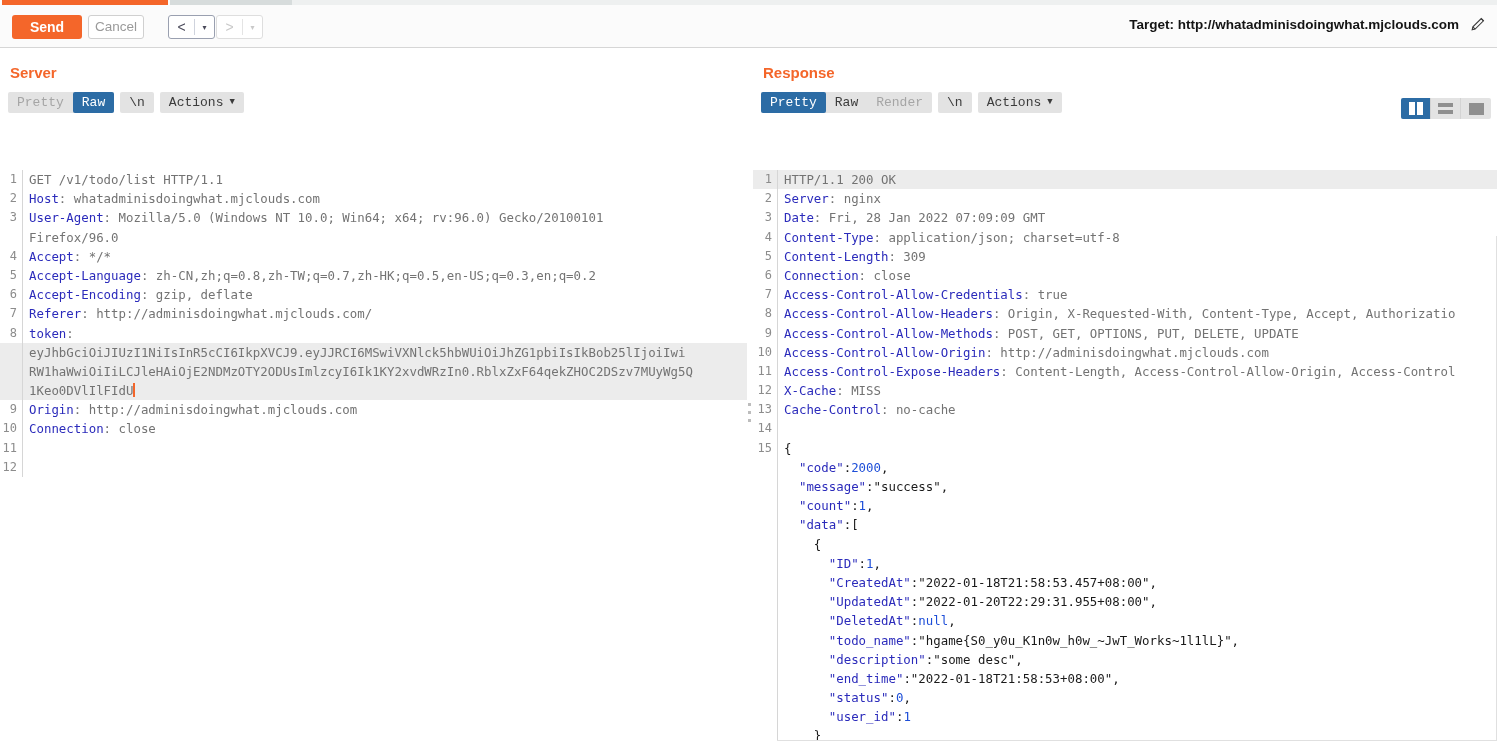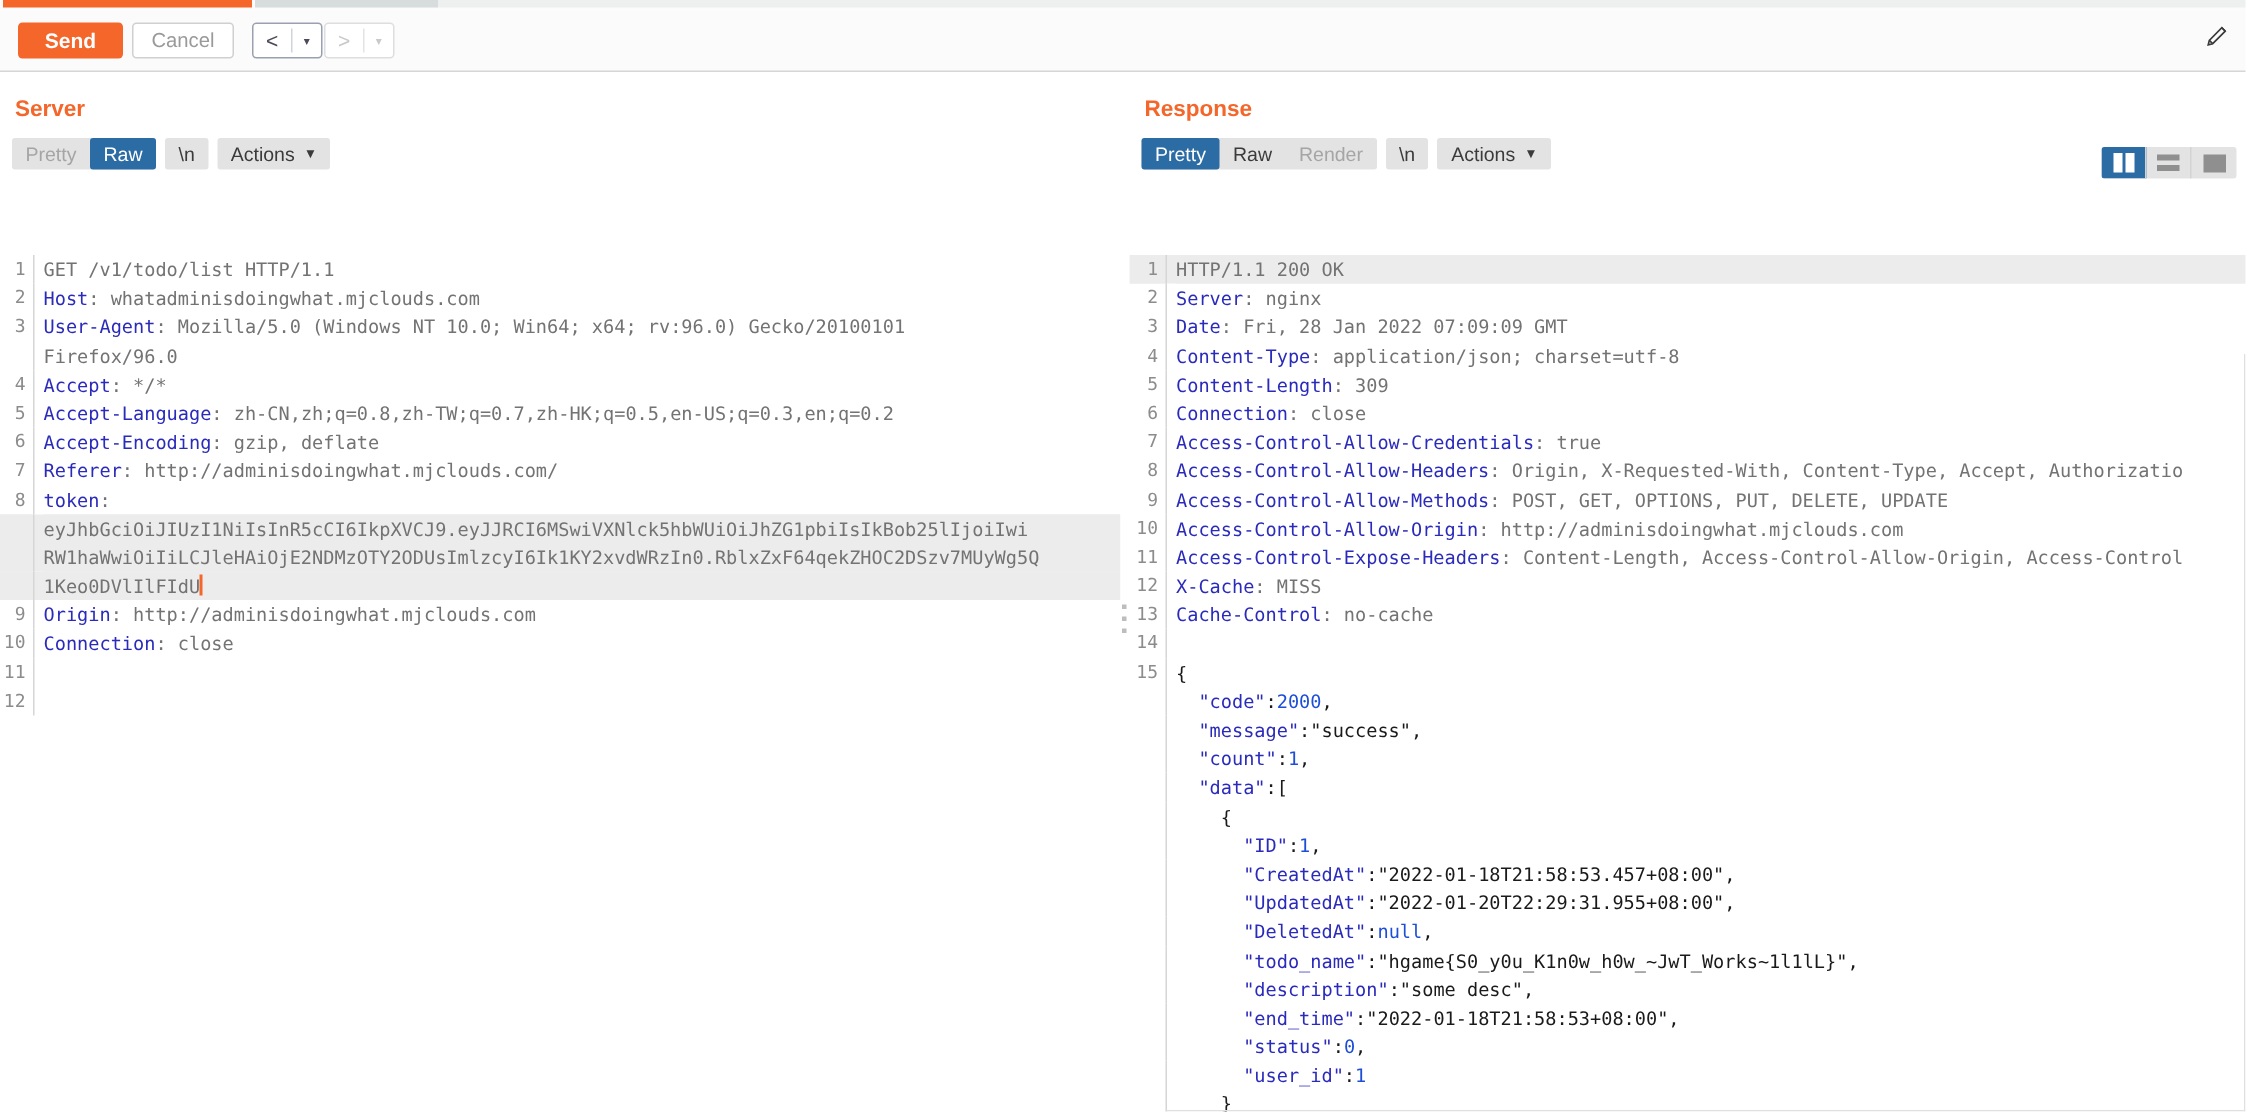--- a/index.html
+++ b/index.html
@@ -31,21 +31,21 @@
     width: 70px; height: 24px;
     background: #f4662a; color: #ffffff;
     border: none; border-radius: 3px;
     font-size: 14px; font-weight: bold;
     font-family: "Liberation Sans", sans-serif;
     cursor: pointer;
     line-height: 24px; text-align: center;
   }
   #cancel-button {
     position: absolute; left: 88px; top: 8px;
-    width: 68px; height: 24px;
+    width: 56px; height: 24px;
     background: #ffffff; color: #9a9a9a;
     border: 1px solid #d0d0d0; border-radius: 3px;
     font-size: 13.5px;
     font-family: "Liberation Sans", sans-serif;
     line-height: 22px; text-align: center;
   }
   .navgrp {
     position: absolute; top: 8px; height: 24px;
     border: 1px solid #9aa0b0; border-radius: 3px;
     background: #ffffff;
@@ -93,21 +93,21 @@
   .panel-title {
     position:absolute; left:10px; top:16px;
     font-size: 15px; font-weight: bold; color: #f4662a;
     font-family: "Liberation Sans", sans-serif;
   }
 
   .tabbar { position:absolute; left:8px; top:44px; display:flex; align-items:center; gap:6px; }
   .segbtn {
     height: 21px; padding: 0 9px; line-height: 21px;
     font-size: 13px; color: #3b3b3b;
-    font-family: Liberation Sans, sans-serif;
+    font-family: Liberation Mono, monospace;
     background: #e3e3e3; border-radius: 2px;
     cursor: pointer; white-space: nowrap;
   }
   .segbtn.sel { background: #2c6ca5; color: #ffffff; font-weight: normal; }
   .segbtn.dis { color: #a5a5a5; }
   .seggrp { display:flex; background:#e3e3e3; border-radius:2px; }
   .seggrp .segbtn { background: transparent; }
   .seggrp .segbtn.sel { background: #2c6ca5; }
   .actions-btn { display:flex; gap:6px; }
   .caret-dn { font-size: 9px; color:#3b3b3b; }
@@ -192,20 +192,21 @@
     <span class="caret">▾</span>
   </div>
 
   <div class="navgrp dim" id="nav-fwd">
     <span class="arrow">&gt;</span>
     <span class="sep"></span>
     <span class="caret">▾</span>
   </div>
 
   <div id="target-area">
+    <span id="target-label">Target: http://whatadminisdoingwhat.mjclouds.com</span>
     <svg id="edit-target-icon" viewBox="0 0 20 20">
       <path d="M3.5 16.5 L4.3 13.2 L13.6 3.9 L16.1 6.4 L6.8 15.7 Z" fill="none" stroke="#3a3a3a" stroke-width="1.2"></path>
       <path d="M13.6 3.9 L16.1 6.4" stroke="#3a3a3a" stroke-width="1.2"></path>
       <path d="M4.3 13.2 L6.8 15.7" stroke="#3a3a3a" stroke-width="1.2"></path>
     </svg>
   </div>
 </div>
 
 <div id="request-panel">
   <div class="panel-title">Server</div>

